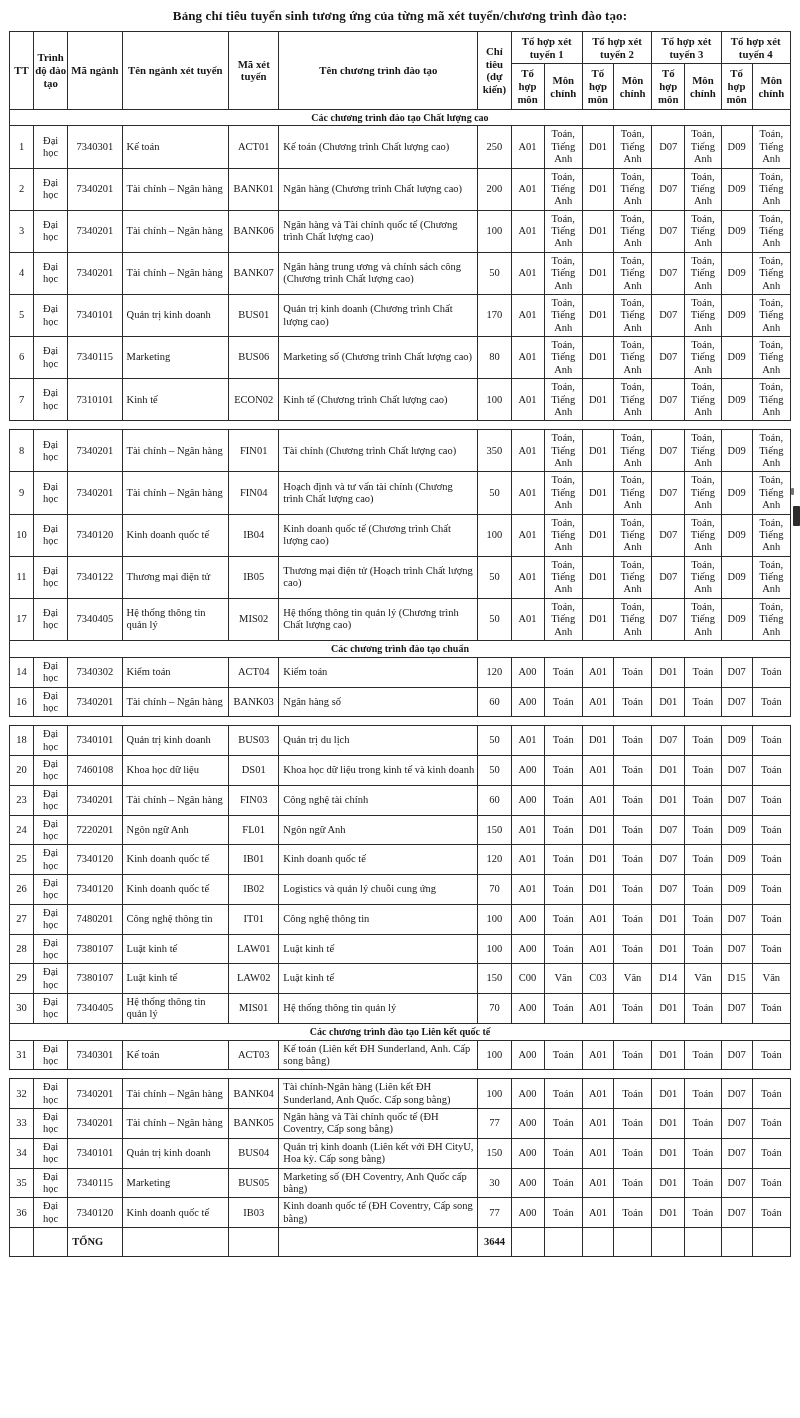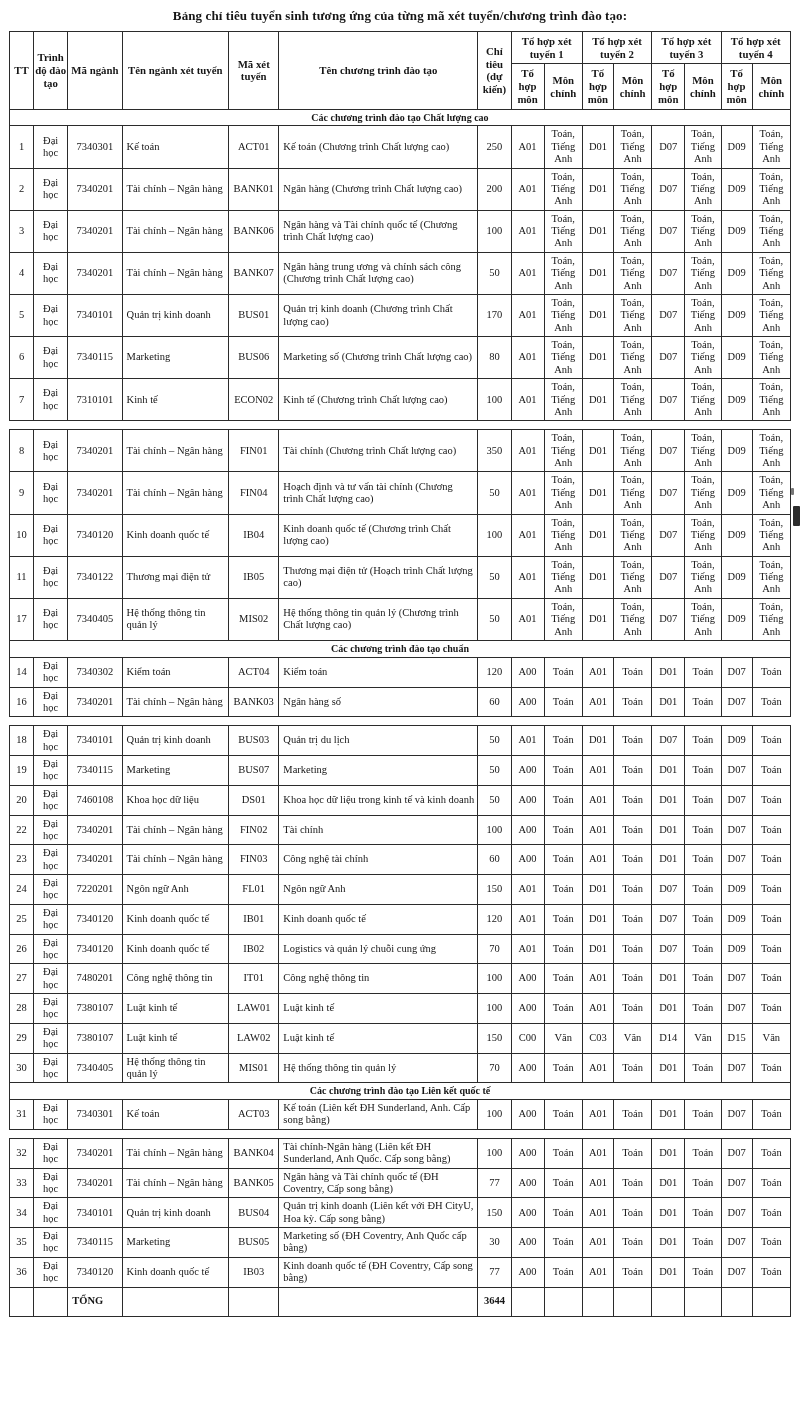--- a/index.html
+++ b/index.html
@@ -415,61 +415,27 @@
             <td>A01</td>
             <td>Toán</td>
             <td>D01</td>
             <td>Toán</td>
             <td>D07</td>
             <td>Toán</td>
             <td>D09</td>
             <td>Toán</td>
           </tr>
           <tr class="data-row">
-            <td>19</td>
-            <td>Đại học</td>
-            <td>7340115</td>
-            <td class="left">Marketing</td>
-            <td>BUS07</td>
-            <td class="left">Marketing</td>
-            <td>50</td>
-            <td>A00</td>
-            <td>Toán</td>
-            <td>A01</td>
-            <td>Toán</td>
-            <td>D01</td>
-            <td>Toán</td>
-            <td>D07</td>
-            <td>Toán</td>
-          </tr>
-          <tr class="data-row">
             <td>20</td>
             <td>Đại học</td>
             <td>7460108</td>
             <td class="left">Khoa học dữ liệu</td>
             <td>DS01</td>
             <td class="left">Khoa học dữ liệu trong kinh tế và kinh doanh</td>
             <td>50</td>
-            <td>A00</td>
-            <td>Toán</td>
-            <td>A01</td>
-            <td>Toán</td>
-            <td>D01</td>
-            <td>Toán</td>
-            <td>D07</td>
-            <td>Toán</td>
-          </tr>
-          <tr class="data-row">
-            <td>22</td>
-            <td>Đại học</td>
-            <td>7340201</td>
-            <td class="left">Tài chính – Ngân hàng</td>
-            <td>FIN02</td>
-            <td class="left">Tài chính</td>
-            <td>100</td>
             <td>A00</td>
             <td>Toán</td>
             <td>A01</td>
             <td>Toán</td>
             <td>D01</td>
             <td>Toán</td>
             <td>D07</td>
             <td>Toán</td>
           </tr>
           <tr class="data-row">

